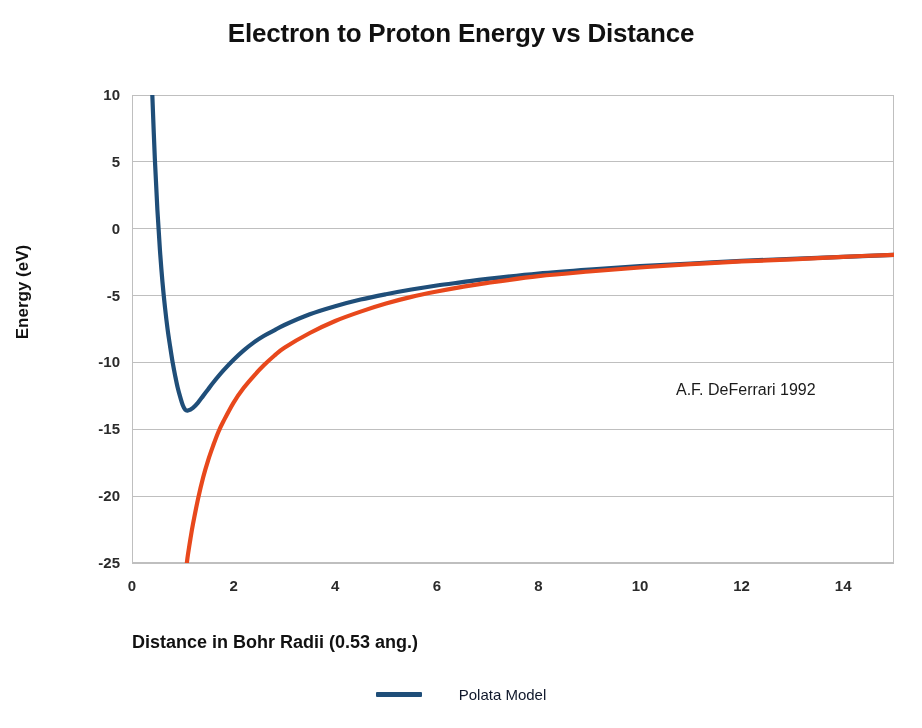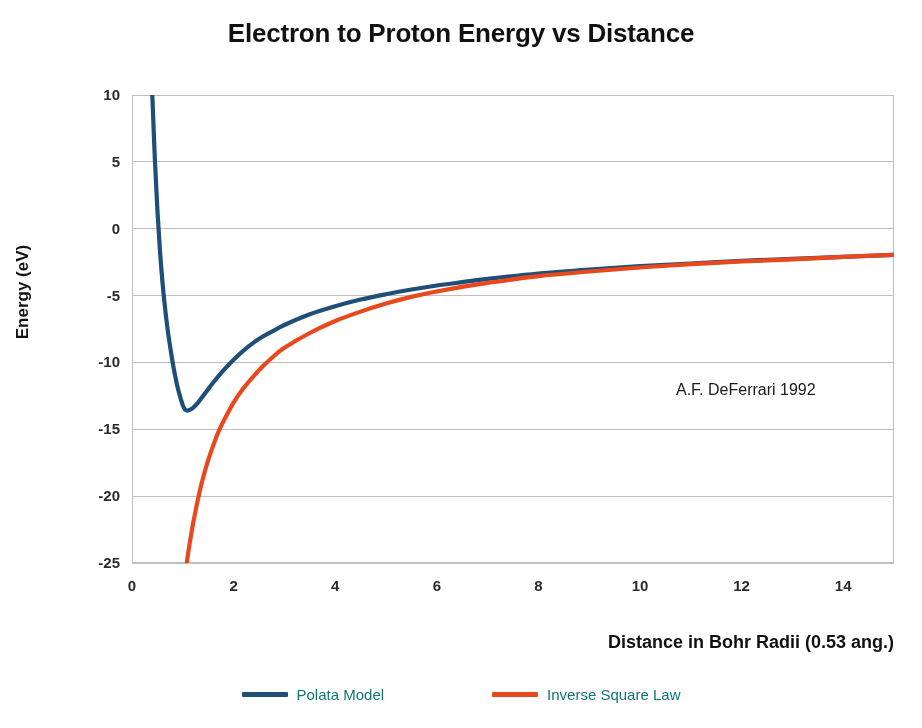--- a/index.html
+++ b/index.html
@@ -46,21 +46,21 @@
     color: #111111;
     transform: rotate(-90deg);
     transform-origin: center center;
   }
 
   .x-axis-title {
     position: absolute;
     left: 132px;
     top: 632px;
     width: 762px;
-    text-align: right;
+    text-align: left;
     font-size: 18px;
     font-weight: bold;
     color: #111111;
   }
 
   .annotation {
     position: absolute;
     left: 628px;
     top: 381px;
     font-size: 16px;
@@ -98,22 +98,23 @@
     gap: 9px;
   }
   .legend-swatch {
     display: inline-block;
     width: 46px;
     height: 5px;
     border-radius: 1px;
   }
   .legend-label {
     font-size: 15px;
-    color: #0f766e;
+    color: #0f172a;
     white-space: nowrap;
+    margin-left: 28px;
   }
 </style>
 </head>
 <body>
 
 <div id="chart-root">
 
   <div class="chart-title">Electron to Proton Energy vs Distance</div>
 
   <div class="y-axis-title">Energy (eV)</div>
@@ -158,19 +159,15 @@
 
   <div class="annotation">A.F. DeFerrari 1992</div>
 
   <div class="x-axis-title">Distance in Bohr Radii (0.53 ang.)</div>
 
   <div class="legend">
     <div class="legend-item">
       <span class="legend-swatch" style="background: rgb(31, 78, 121);"></span>
       <span class="legend-label">Polata Model</span>
     </div>
-    <div class="legend-item">
-      <span class="legend-swatch" style="background: rgb(232, 72, 28);"></span>
-      <span class="legend-label">Inverse Square Law</span>
-    </div>
   </div>
 
 </div>
 
 </body></html>

